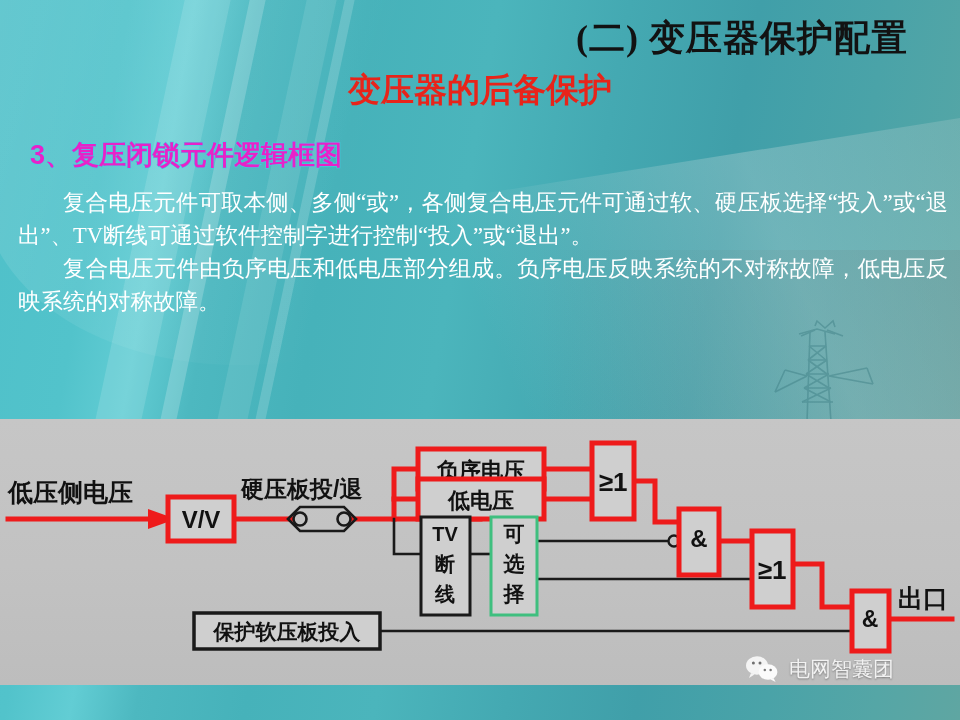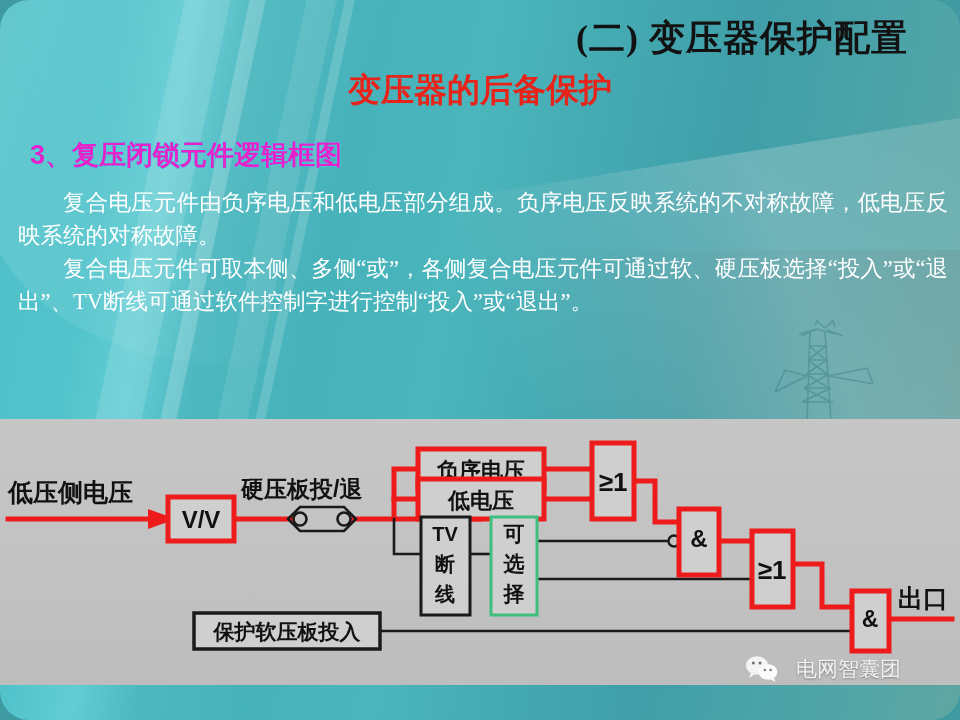--- a/index.html
+++ b/index.html
@@ -2,21 +2,21 @@
 <html><head>
 <meta charset="utf-8">
 <style>
   html,body{margin:0;padding:0;}
   body{
     width:960px;height:720px;overflow:hidden;
     font-family:"Liberation Serif","DejaVu Serif",serif;
     background:#3f9aa2;
   }
   #slide{
-    position:relative;width:960px;height:720px;overflow:hidden;border-radius:29px;
+    position:relative;width:960px;height:720px;overflow:hidden;
   }
   
   .bg-base{
     position:absolute;inset:0;
     background:
       linear-gradient(100deg,
         #4fc0c9 0%, #52c3cb 12%, #62cdd4 18%, #4db8c0 24%,
         #46b2ba 34%, #4bb5bc 46%, #44a9b2 58%,
         #409fa9 70%, #4aa3a8 82%, #55a6a6 92%, #5fa6a2 100%);
   }
@@ -77,21 +77,21 @@
     text-align:right;
   }
   #diagram svg{display:block;}
   .lbl{
     font-family:"Liberation Sans","DejaVu Sans",sans-serif;
     font-weight:700;fill:#111;
   }
   
   .wm{
     position:absolute;left:745px;top:655px;
-    display:flex;align-items:center;gap:17px;
+    display:flex;align-items:center;gap:10px;
   }
   .wm-text{
     font-size:21px;color:#f2f2f2;font-weight:400;white-space:nowrap;
     font-family:"Liberation Sans","DejaVu Sans",sans-serif;
     text-shadow:0 1px 2px rgba(0,0,0,.35);
   }
 </style>
 </head>
 <body>
 
@@ -119,22 +119,22 @@
       <path d="M30 52 L20 74 M112 50 L118 66"></path>
       <path d="M60 12 L46 18 M72 12 L88 18"></path>
     </g>
   </svg>
 
   <div class="hdr-main">(二) 变压器保护配置</div>
   <div class="hdr-sub">变压器的后备保护</div>
   <div class="hdr-section">3、复压闭锁元件逻辑框图</div>
 
   <div class="body-text">
+    <p class="ind">复合电压元件可取本侧、多侧“或”，各侧复合电压元件可通过软、硬压板选择“投入”或“退出”、TV断线可通过软件控制字进行控制“投入”或“退出”。</p>
     <p class="ind">复合电压元件由负序电压和低电压部分组成。负序电压反映系统的不对称故障，低电压反映系统的对称故障。</p>
-    <p class="ind">复合电压元件可取本侧、多侧“或”，各侧复合电压元件可通过软、硬压板选择“投入”或“退出”、TV断线可通过软件控制字进行控制“投入”或“退出”。</p>
   </div>
 
   <div id="diagram">
     <svg width="960" height="266" viewBox="0 0 960 266">
 
       <g stroke="#ee1b1b" stroke-width="5" fill="none" stroke-linecap="square">
 
         <path d="M8 100 L148 100"></path>
 
         <path d="M232 100 L292 100"></path>

